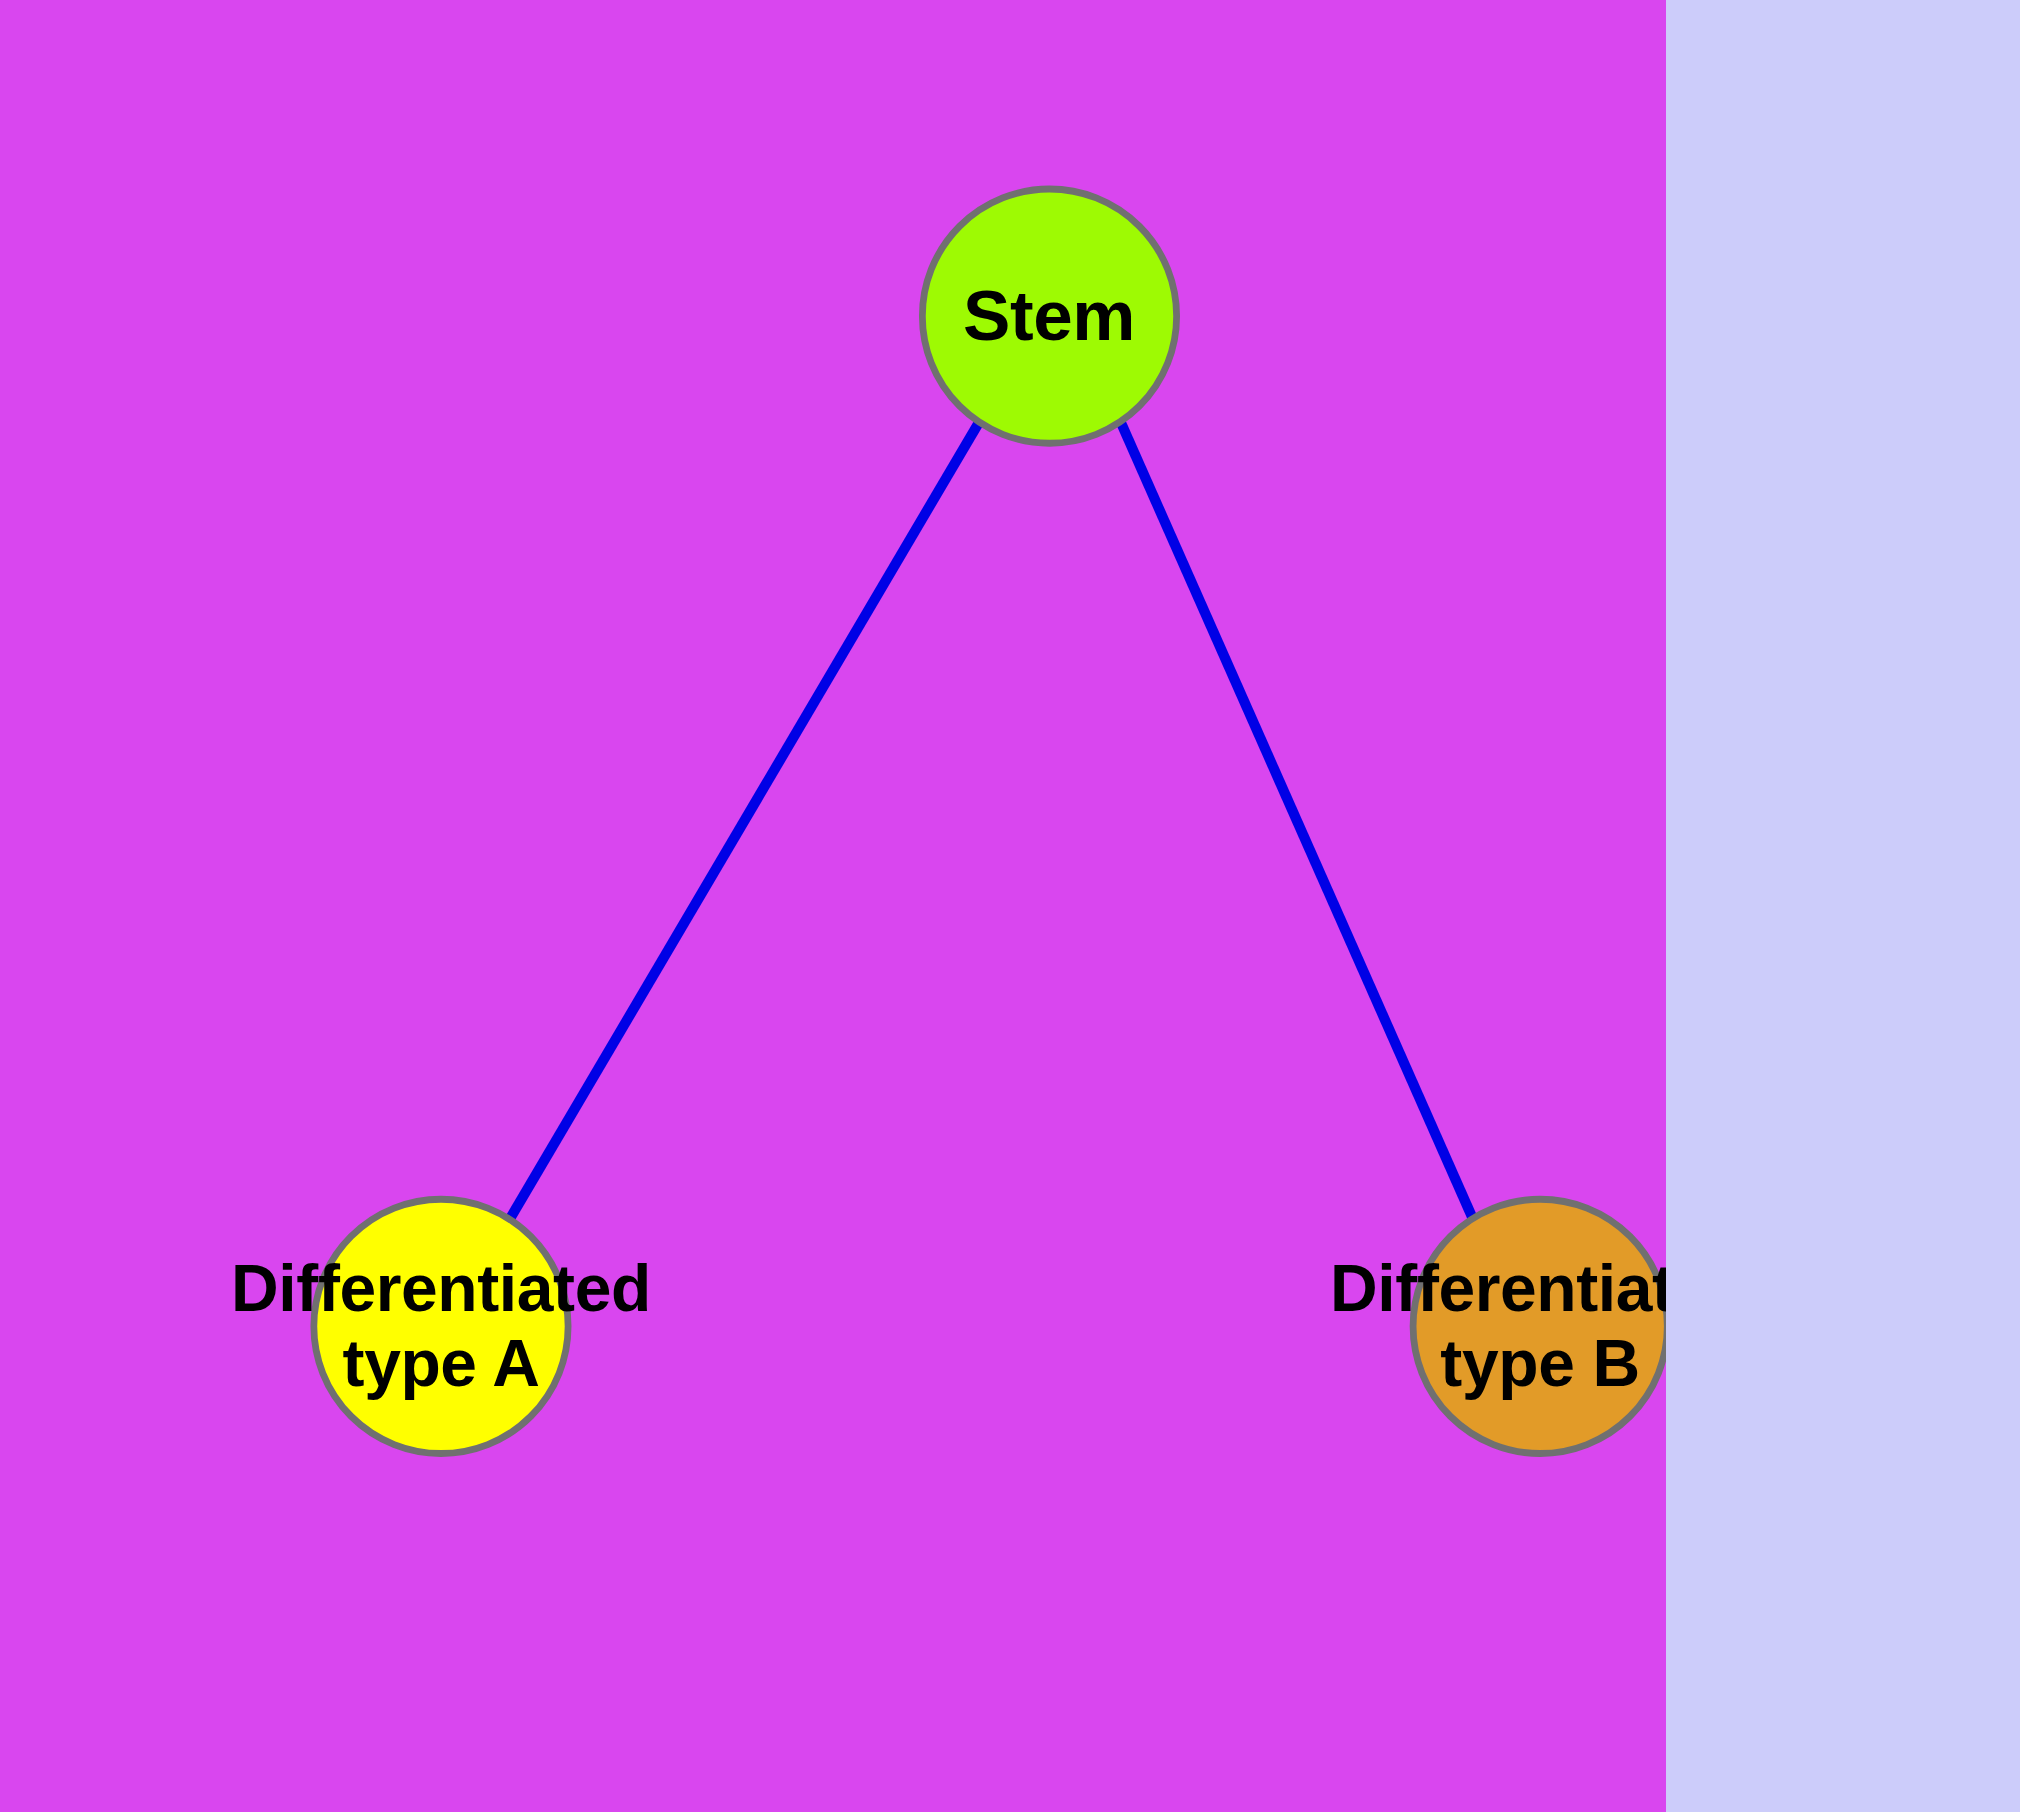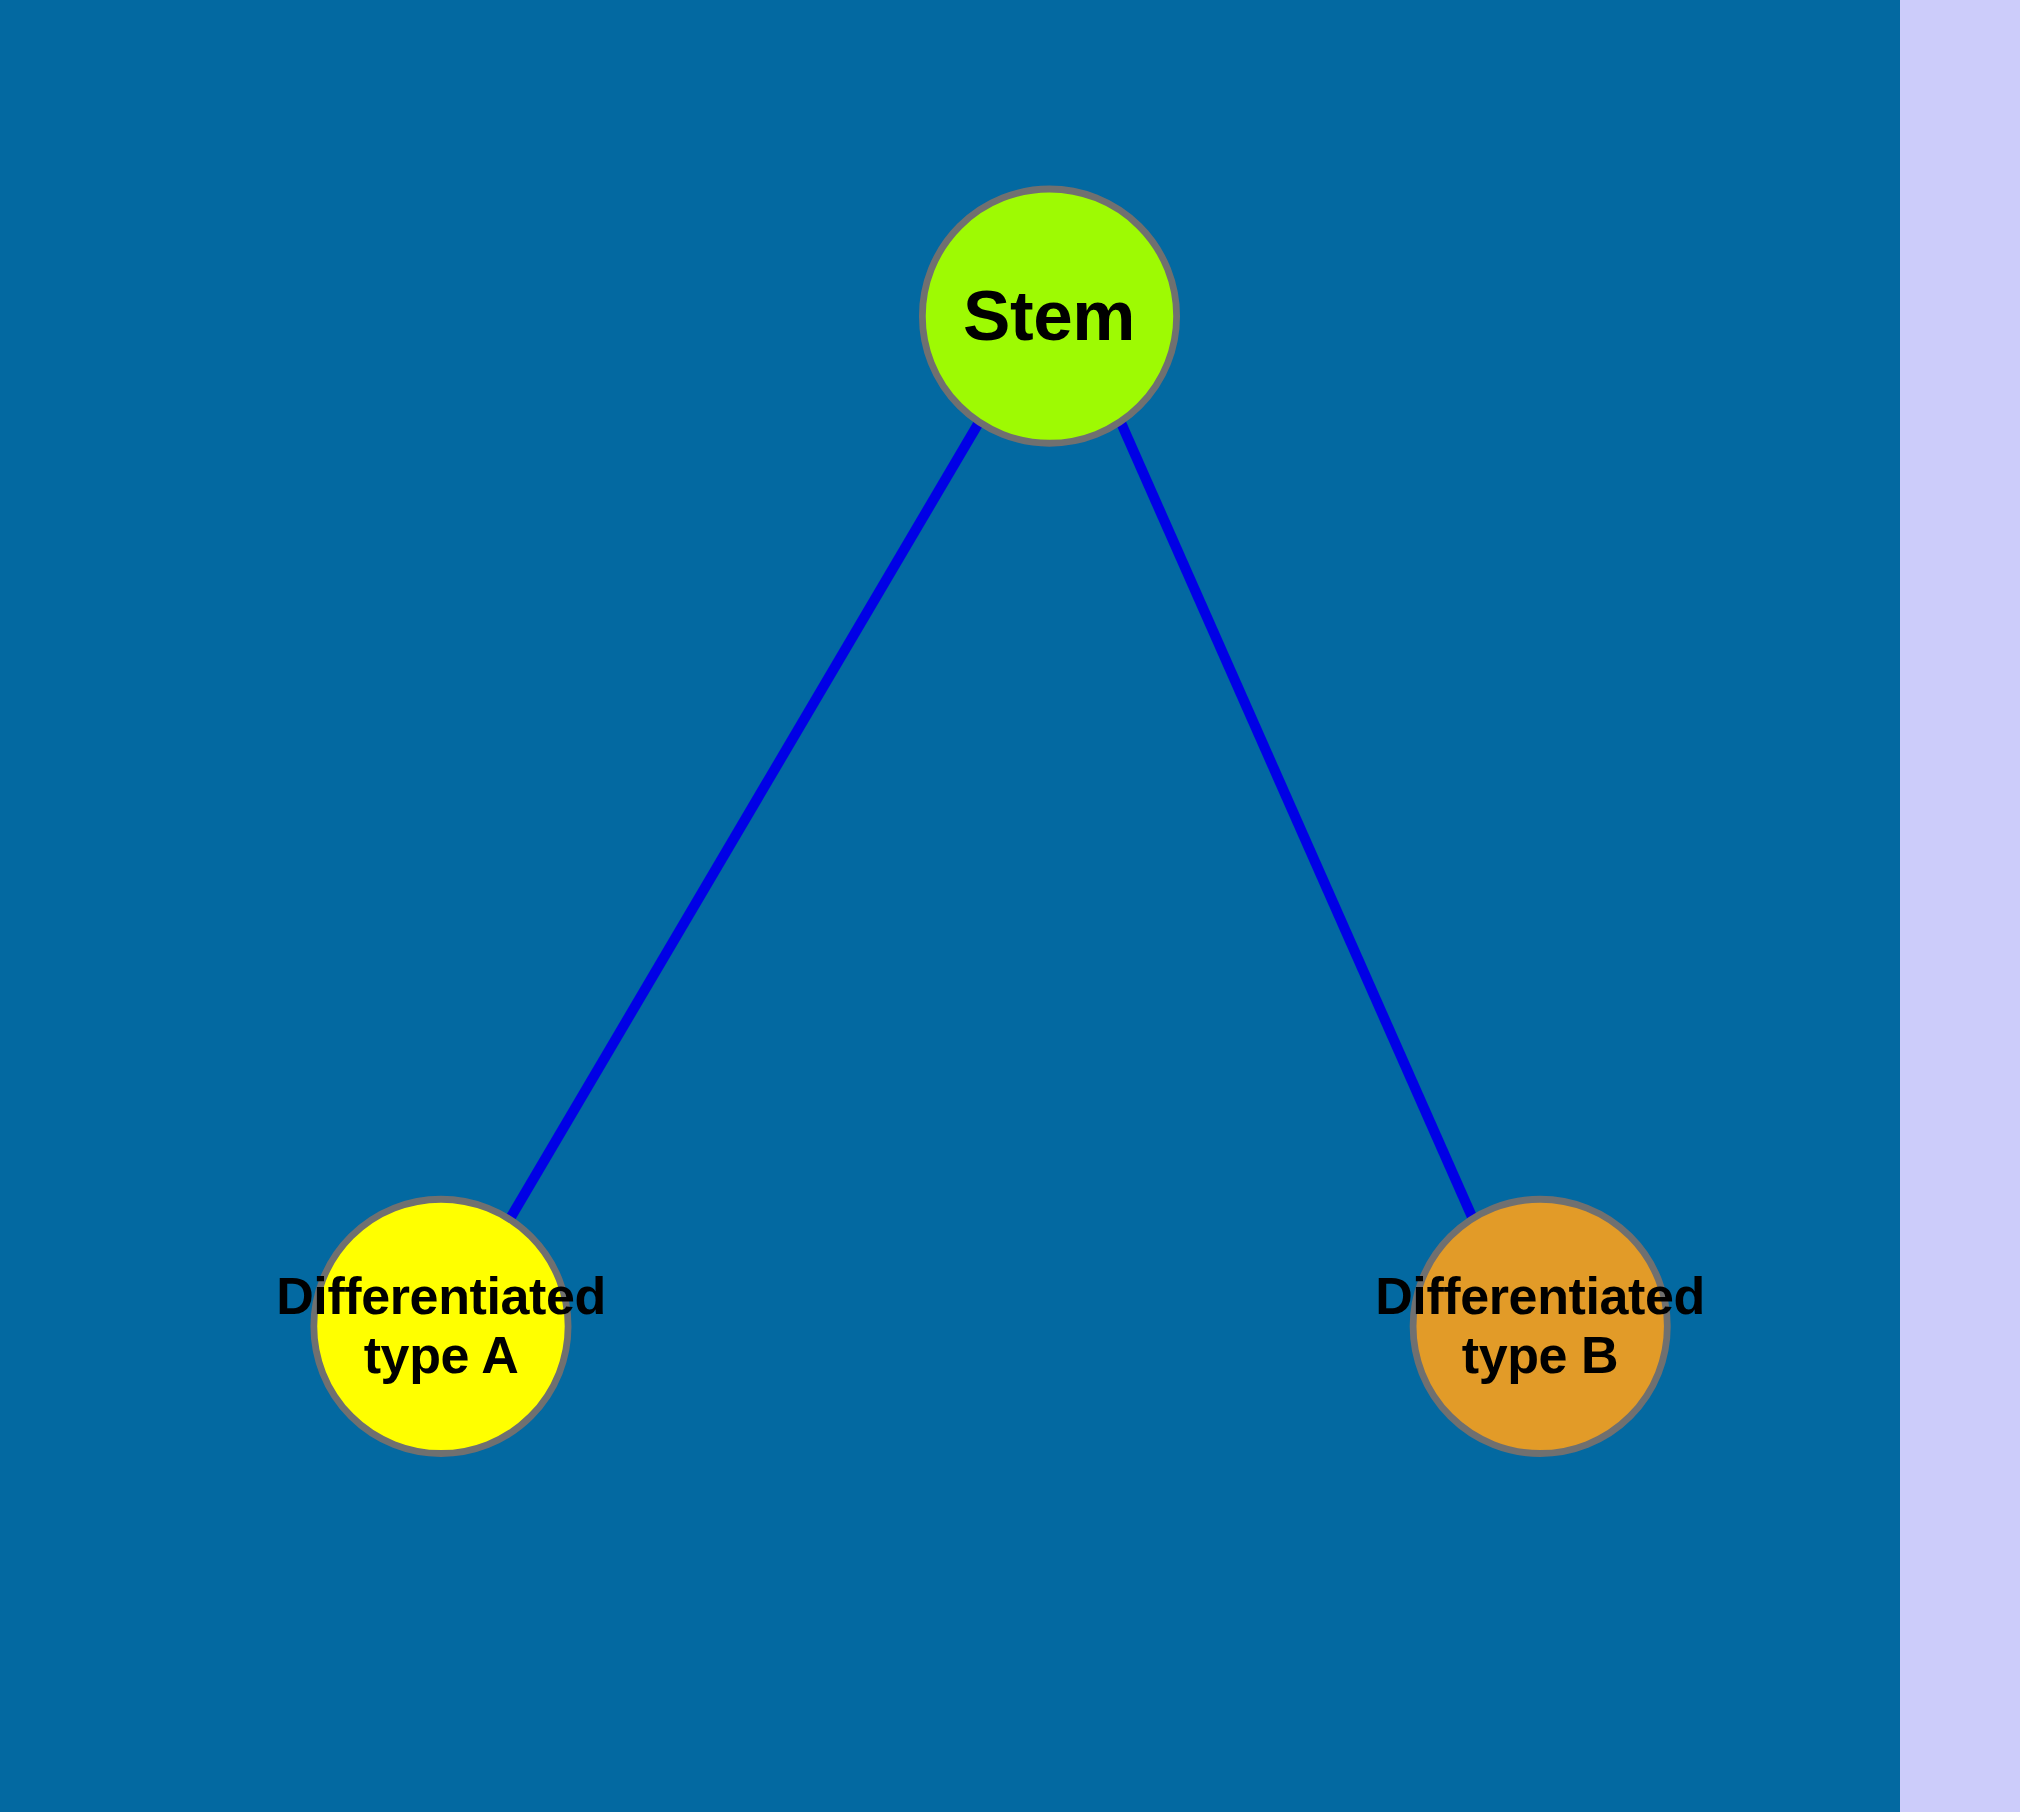--- a/index.html
+++ b/index.html
@@ -33,27 +33,27 @@
     white-space: pre;
     line-height: 1.14;
     pointer-events: none;
     transform: translate(-50%, -50%);
     letter-spacing: -0.4px;
   }
   .label-stem {
     font-size: 71px;
   }
   .label-branch {
-    font-size: 52px;
+    font-size: 66px;
   }
 </style>
 </head>
 <body style="background: rgb(204, 204, 250);">
 
-<div id="canvas" style="width: 1900px; height: 1812px; background: #0369a1;">
+<div id="canvas" style="width: 1666px; height: 1812px; background: #d946ef;">
 
   <svg id="graph-svg" viewBox="0 0 2384 2138" xmlns="http://www.w3.org/2000/svg" aria-hidden="true" style="width: 2021px; height: 1812px;">
 
     <g>
       <line x1="1155" y1="498" x2="602" y2="1437" stroke="#0000e6" stroke-width="12" stroke-linecap="butt"></line>
       <line x1="1322" y1="498" x2="1738" y2="1439" stroke="#0000e6" stroke-width="12" stroke-linecap="butt"></line>
     </g>
 
     <g>
       <circle cx="1238" cy="373" r="150" fill="#9efa03" stroke="#707070" stroke-width="8"></circle>

